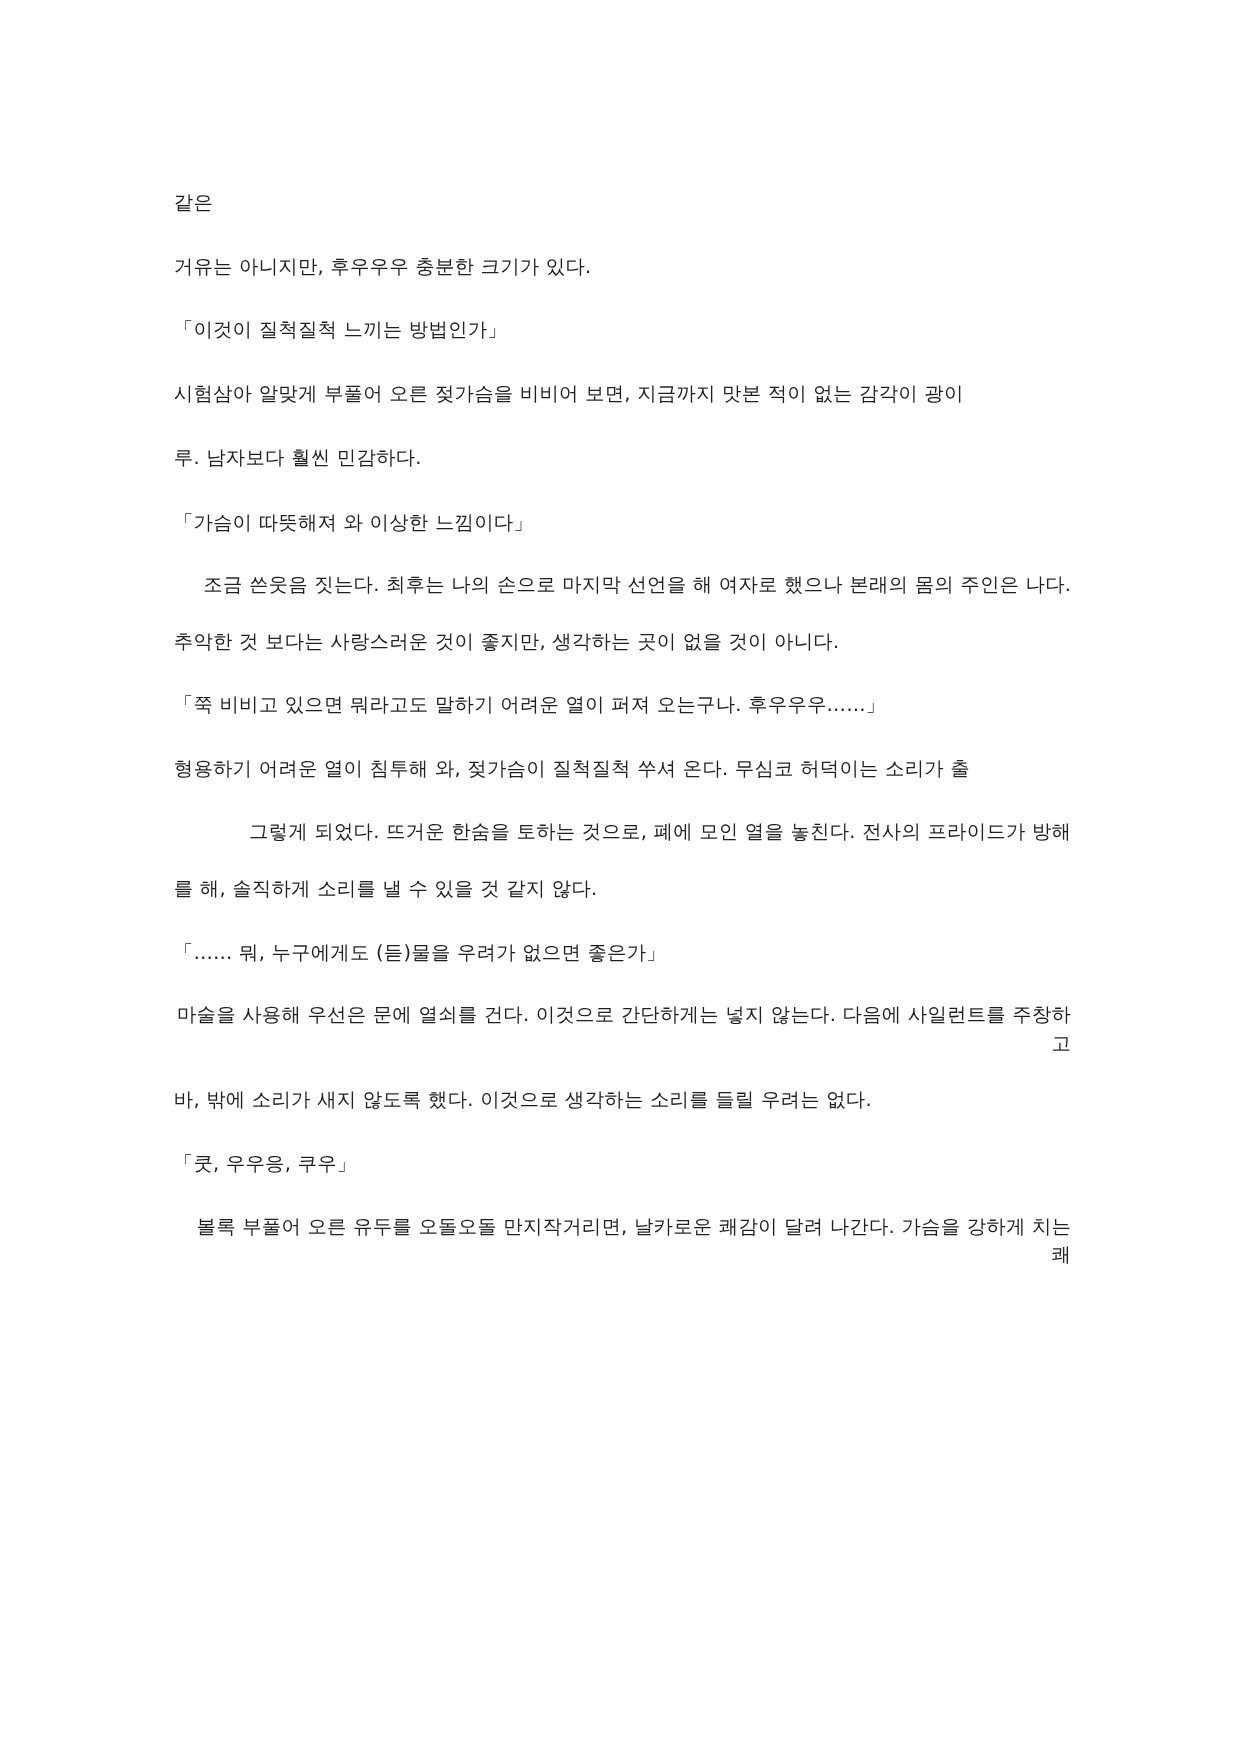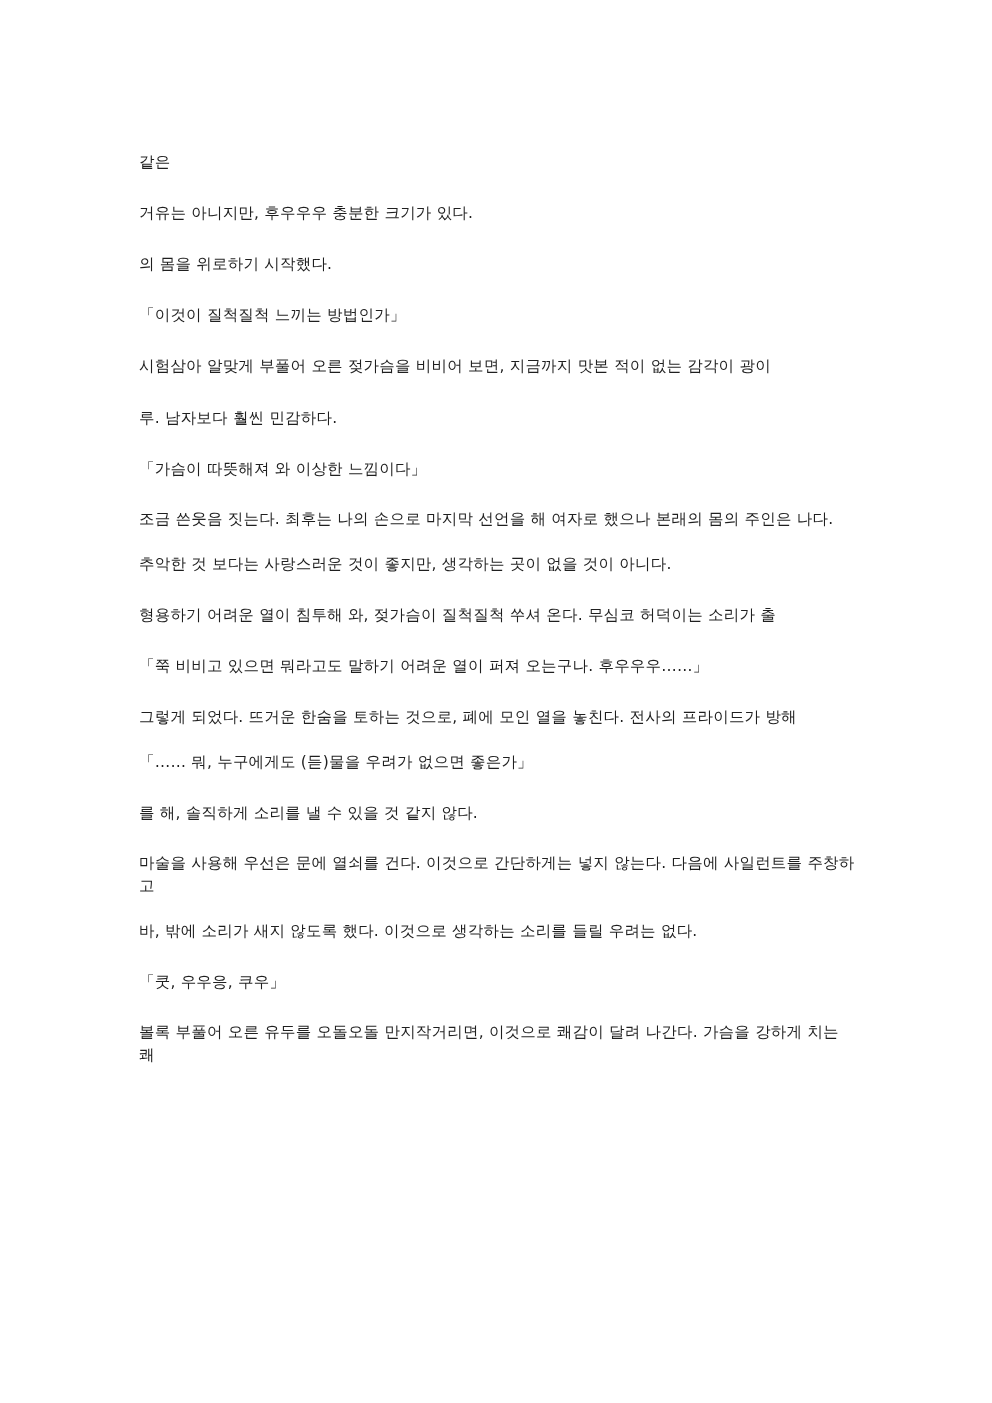--- a/index.html
+++ b/index.html
@@ -35,39 +35,39 @@
     white-space: pre-wrap;
     word-break: break-all;
   }
   .para:last-child {
     margin-bottom: 0;
   }
   
   .para.tight {
     line-height: 1.45;
     margin-bottom: 22px;
+    text-align: right;
   }
 </style>
 </head>
 <body>
 
 <div class="page">
   <div class="content">
     <p class="para">같은</p>
     <p class="para">거유는 아니지만, 후우우우 충분한 크기가 있다.</p>
-    <p class="para">의 몸을 위로하기 시작했다.</p>
     <p class="para">「이것이 질척질척 느끼는 방법인가」</p>
     <p class="para">시험삼아 알맞게 부풀어 오른 젖가슴을 비비어 보면, 지금까지 맛본 적이 없는 감각이 광이</p>
     <p class="para">루. 남자보다 훨씬 민감하다.</p>
     <p class="para">「가슴이 따뜻해져 와 이상한 느낌이다」</p>
     <p class="para tight">조금 쓴웃음 짓는다. 최후는 나의 손으로 마지막 선언을 해 여자로 했으나 본래의 몸의 주인은 나다.</p>
     <p class="para">추악한 것 보다는 사랑스러운 것이 좋지만, 생각하는 곳이 없을 것이 아니다.</p>
+    <p class="para">「쭉 비비고 있으면 뭐라고도 말하기 어려운 열이 퍼져 오는구나. 후우우우……」</p>
     <p class="para">형용하기 어려운 열이 침투해 와, 젖가슴이 질척질척 쑤셔 온다. 무심코 허덕이는 소리가 출</p>
-    <p class="para">「쭉 비비고 있으면 뭐라고도 말하기 어려운 열이 퍼져 오는구나. 후우우우……」</p>
     <p class="para tight">그렇게 되었다. 뜨거운 한숨을 토하는 것으로, 폐에 모인 열을 놓친다. 전사의 프라이드가 방해</p>
+    <p class="para">를 해, 솔직하게 소리를 낼 수 있을 것 같지 않다.</p>
     <p class="para paragraph-dialogue">「…… 뭐, 누구에게도 (듣)물을 우려가 없으면 좋은가」</p>
-    <p class="para">를 해, 솔직하게 소리를 낼 수 있을 것 같지 않다.</p>
     <p class="para tight">마술을 사용해 우선은 문에 열쇠를 건다. 이것으로 간단하게는 넣지 않는다. 다음에 사일런트를 주창하고</p>
     <p class="para">바, 밖에 소리가 새지 않도록 했다. 이것으로 생각하는 소리를 들릴 우려는 없다.</p>
     <p class="para">「쿳, 우우응, 쿠우」</p>
-    <p class="para tight">볼록 부풀어 오른 유두를 오돌오돌 만지작거리면, 이것으로 쾌감이 달려 나간다. 가슴을 강하게 치는 쾌</p>
+    <p class="para tight">볼록 부풀어 오른 유두를 오돌오돌 만지작거리면, 날카로운 쾌감이 달려 나간다. 가슴을 강하게 치는 쾌</p>
   </div>
 </div>
 
 </body></html>

